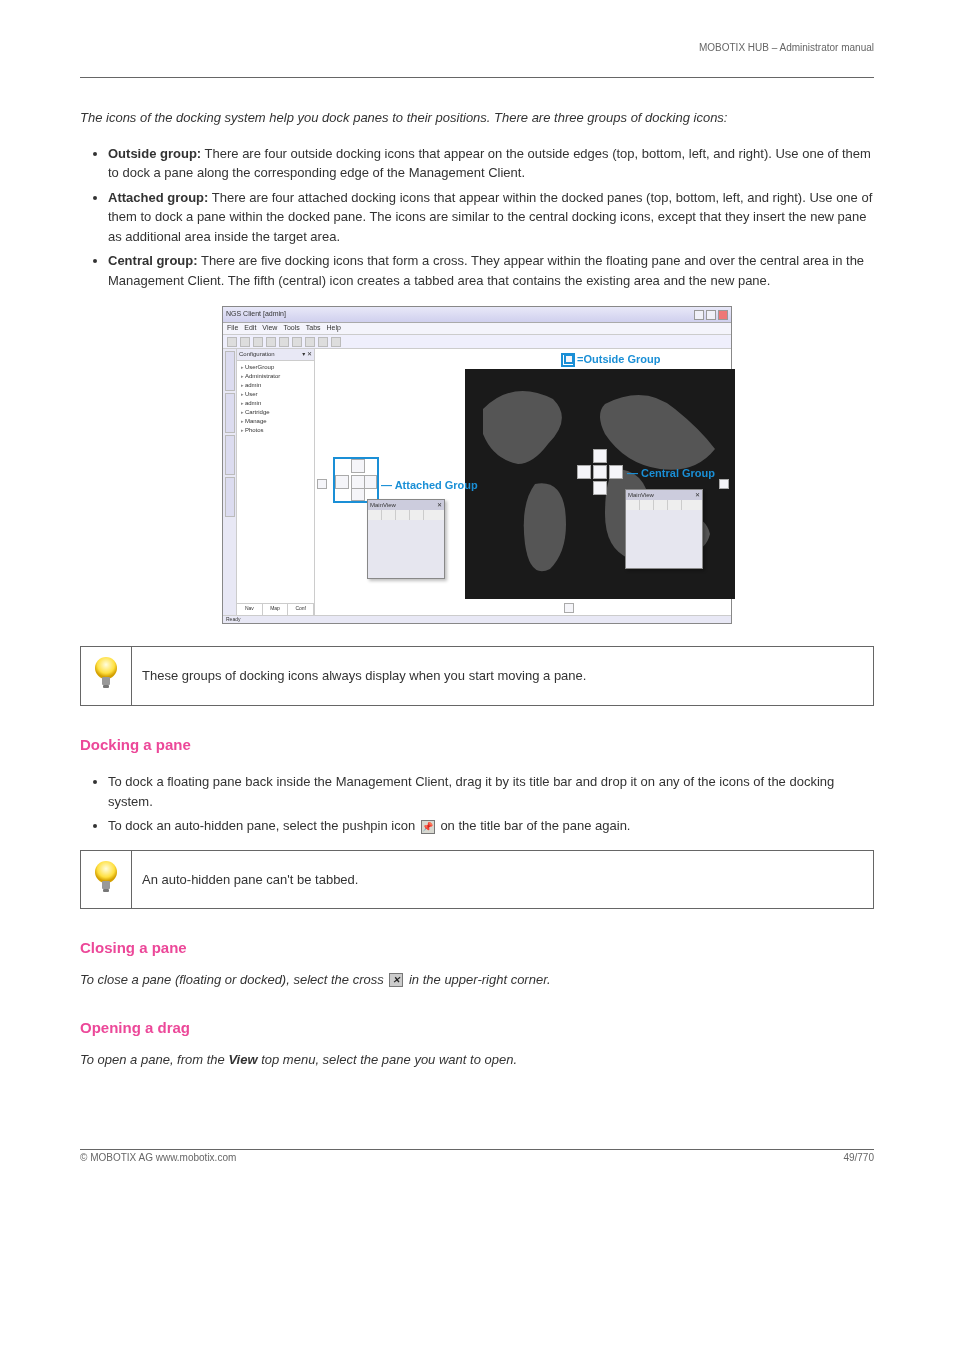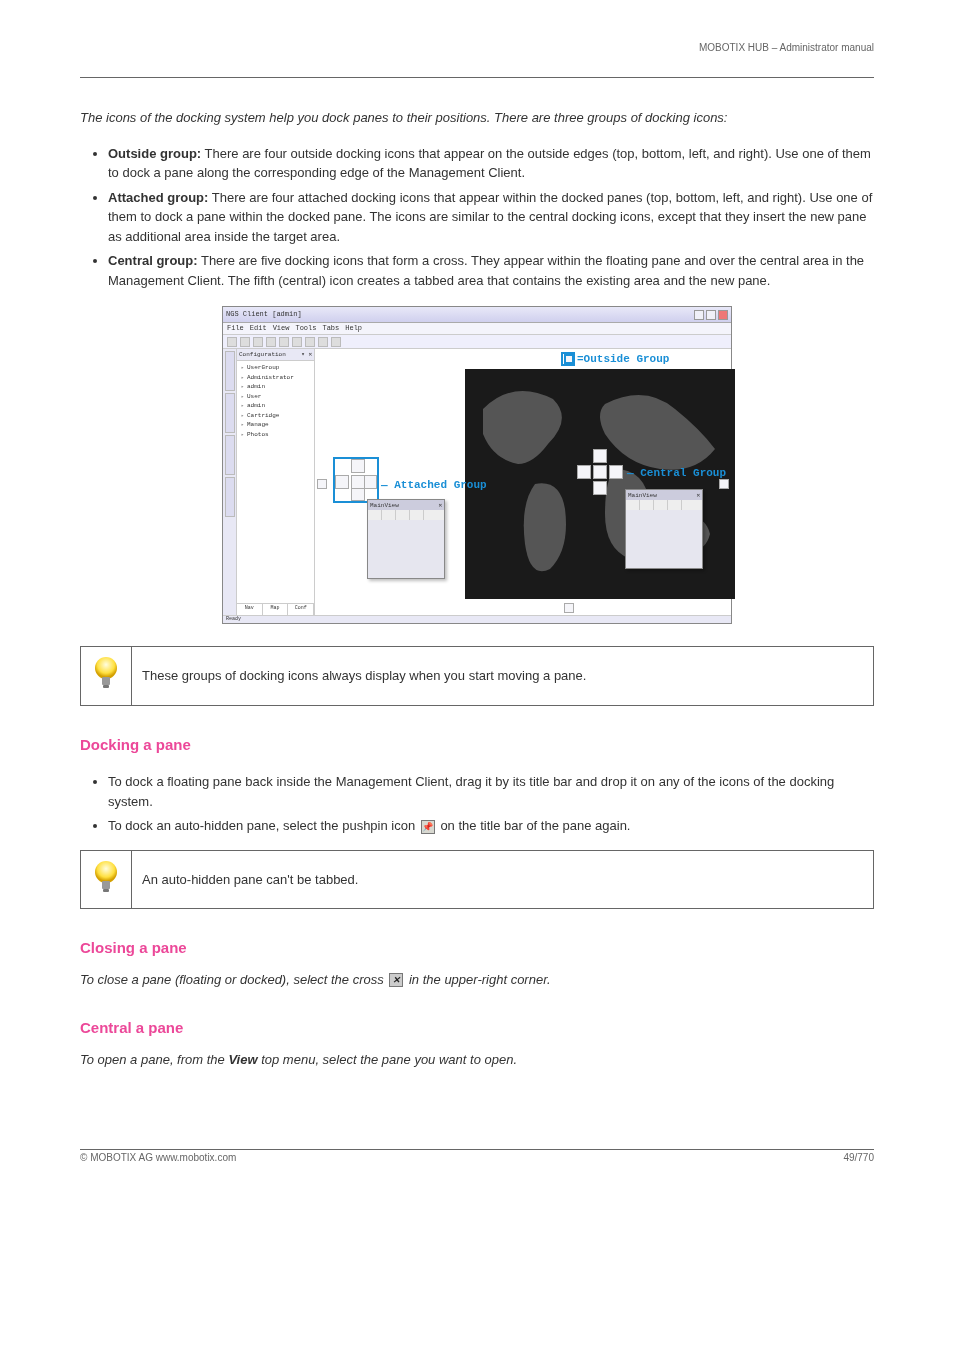--- a/index.html
+++ b/index.html
@@ -33,21 +33,21 @@
     display: flex;
     justify-content: center;
     margin: 16px 0 22px 0;
   }
   .screenshot {
     width: 510px;
     height: 318px;
     border: 1px solid #888;
     position: relative;
     background: #0369a1;
-    font-family: Liberation Mono, monospace;
+    font-family: Liberation Sans, sans-serif;
   }
   .ss-titlebar {
     height: 16px;
     background: linear-gradient(#e8e8f8,#d0d0ee);
     border-bottom: 1px solid #aaa;
     display: flex;
     align-items: center;
     padding: 0 3px;
     font-size: 7px;
     color: #333;
@@ -316,21 +316,21 @@
     <td>An auto-hidden pane can't be tabbed.</td>
   </tr>
 </tbody>
   </table>
 
 <h2 class="section">Closing a pane</h2>
 <p>
   <span>To close a pane (floating or docked), select the cross </span><span class="inline-icon x"></span><span> in the upper-right corner.</span>
 </p>
 
-<h2 class="section">Central a pane</h2>
+<h2 class="section">Opening a drag</h2>
 <p>
   <span>To open a pane, from the </span><b>View</b><span> top menu, select the pane you want to open.</span>
 </p>
 
 <div class="footer">
   <span>© MOBOTIX AG www.mobotix.com</span>
   <span>49/770</span>
 </div>
 
 </body></html>

